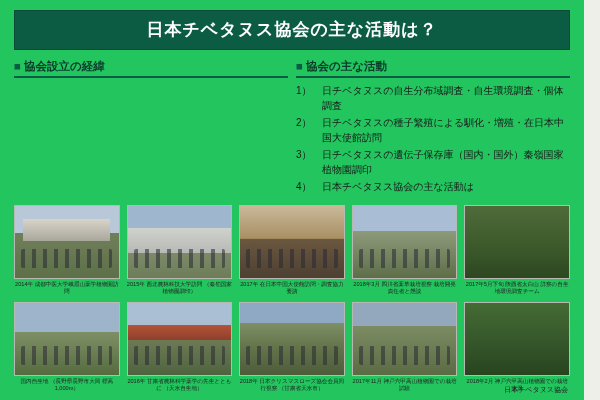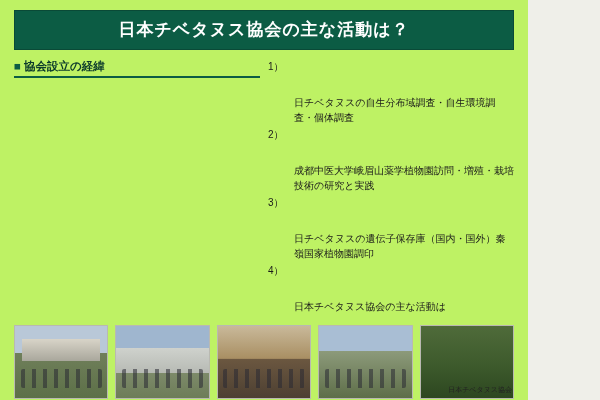--- a/index.html
+++ b/index.html
@@ -5,24 +5,24 @@
   html,body{margin:0;padding:0;}
   body{
     width:600px;height:400px;
     background:#efefe9;
     font-family:"Liberation Sans", sans-serif;
     color:#1a1a1a;
     overflow:hidden;
   }
   .slide{
     position:relative;
-    width:528px;height:400px;
+    width:584px;height:400px;
     box-sizing:border-box;
     padding:10px 14px 22px 14px;
-    background:#bef264;
+    background:#22c55e;
   }
   .title-bar{
     background:#0c5c44;
     color:#ffffff;
     text-align:center;
     padding:7px 0 8px 0;
     font-size:17px;
     font-weight:bold;
     letter-spacing:1px;
     border:1px solid #0a4a37;
@@ -52,21 +52,21 @@
     margin:0;padding:0;list-style:none;
     font-size:10px;line-height:1.5;
   }
   ol.numbered li{
     display:flex;
     margin-bottom:2px;
   }
   ol.numbered li .num{
     width:26px;flex:0 0 26px;
   }
-  ol.numbered li .txt{flex:1;margin-top:36px;}
+  ol.numbered li .txt{flex:1;}
 
   .grid{
     margin-top:9px;
     display:grid;
     grid-template-columns:repeat(5,1fr);
     gap:7px 7px;
   }
   .cell{display:flex;flex-direction:column;}
   .photo{
     height:72px;
@@ -128,28 +128,31 @@
 
   <div class="cols">
 
     <div class="col">
       <div class="sec-head">
         <span class="mark">■</span><span>協会設立の経緯</span>
       </div>
     </div>
 
     <div class="col">
+      <div class="sec-head">
+        <span class="mark">■</span><span>協会の主な活動</span>
+      </div>
       <ol class="numbered">
         <li>
           <span class="num">1）</span>
           <span class="txt">日チベタヌスの自生分布域調査・自生環境調査・個体調査</span>
         </li>
         <li>
           <span class="num">2）</span>
-          <span class="txt">成都中医大学峨眉山薬学植物園訪問・増殖・栽培技術の研究と実践</span>
+          <span class="txt">日チベタヌスの種子繁殖による馴化・増殖・在日本中国大使館訪問</span>
         </li>
         <li>
           <span class="num">3）</span>
           <span class="txt">日チベタヌスの遺伝子保存庫（国内・国外）秦嶺国家植物園調印</span>
         </li>
         <li>
           <span class="num">4）</span>
           <span class="txt">日本チベタヌス協会の主な活動は</span>
         </li>
       </ol>

